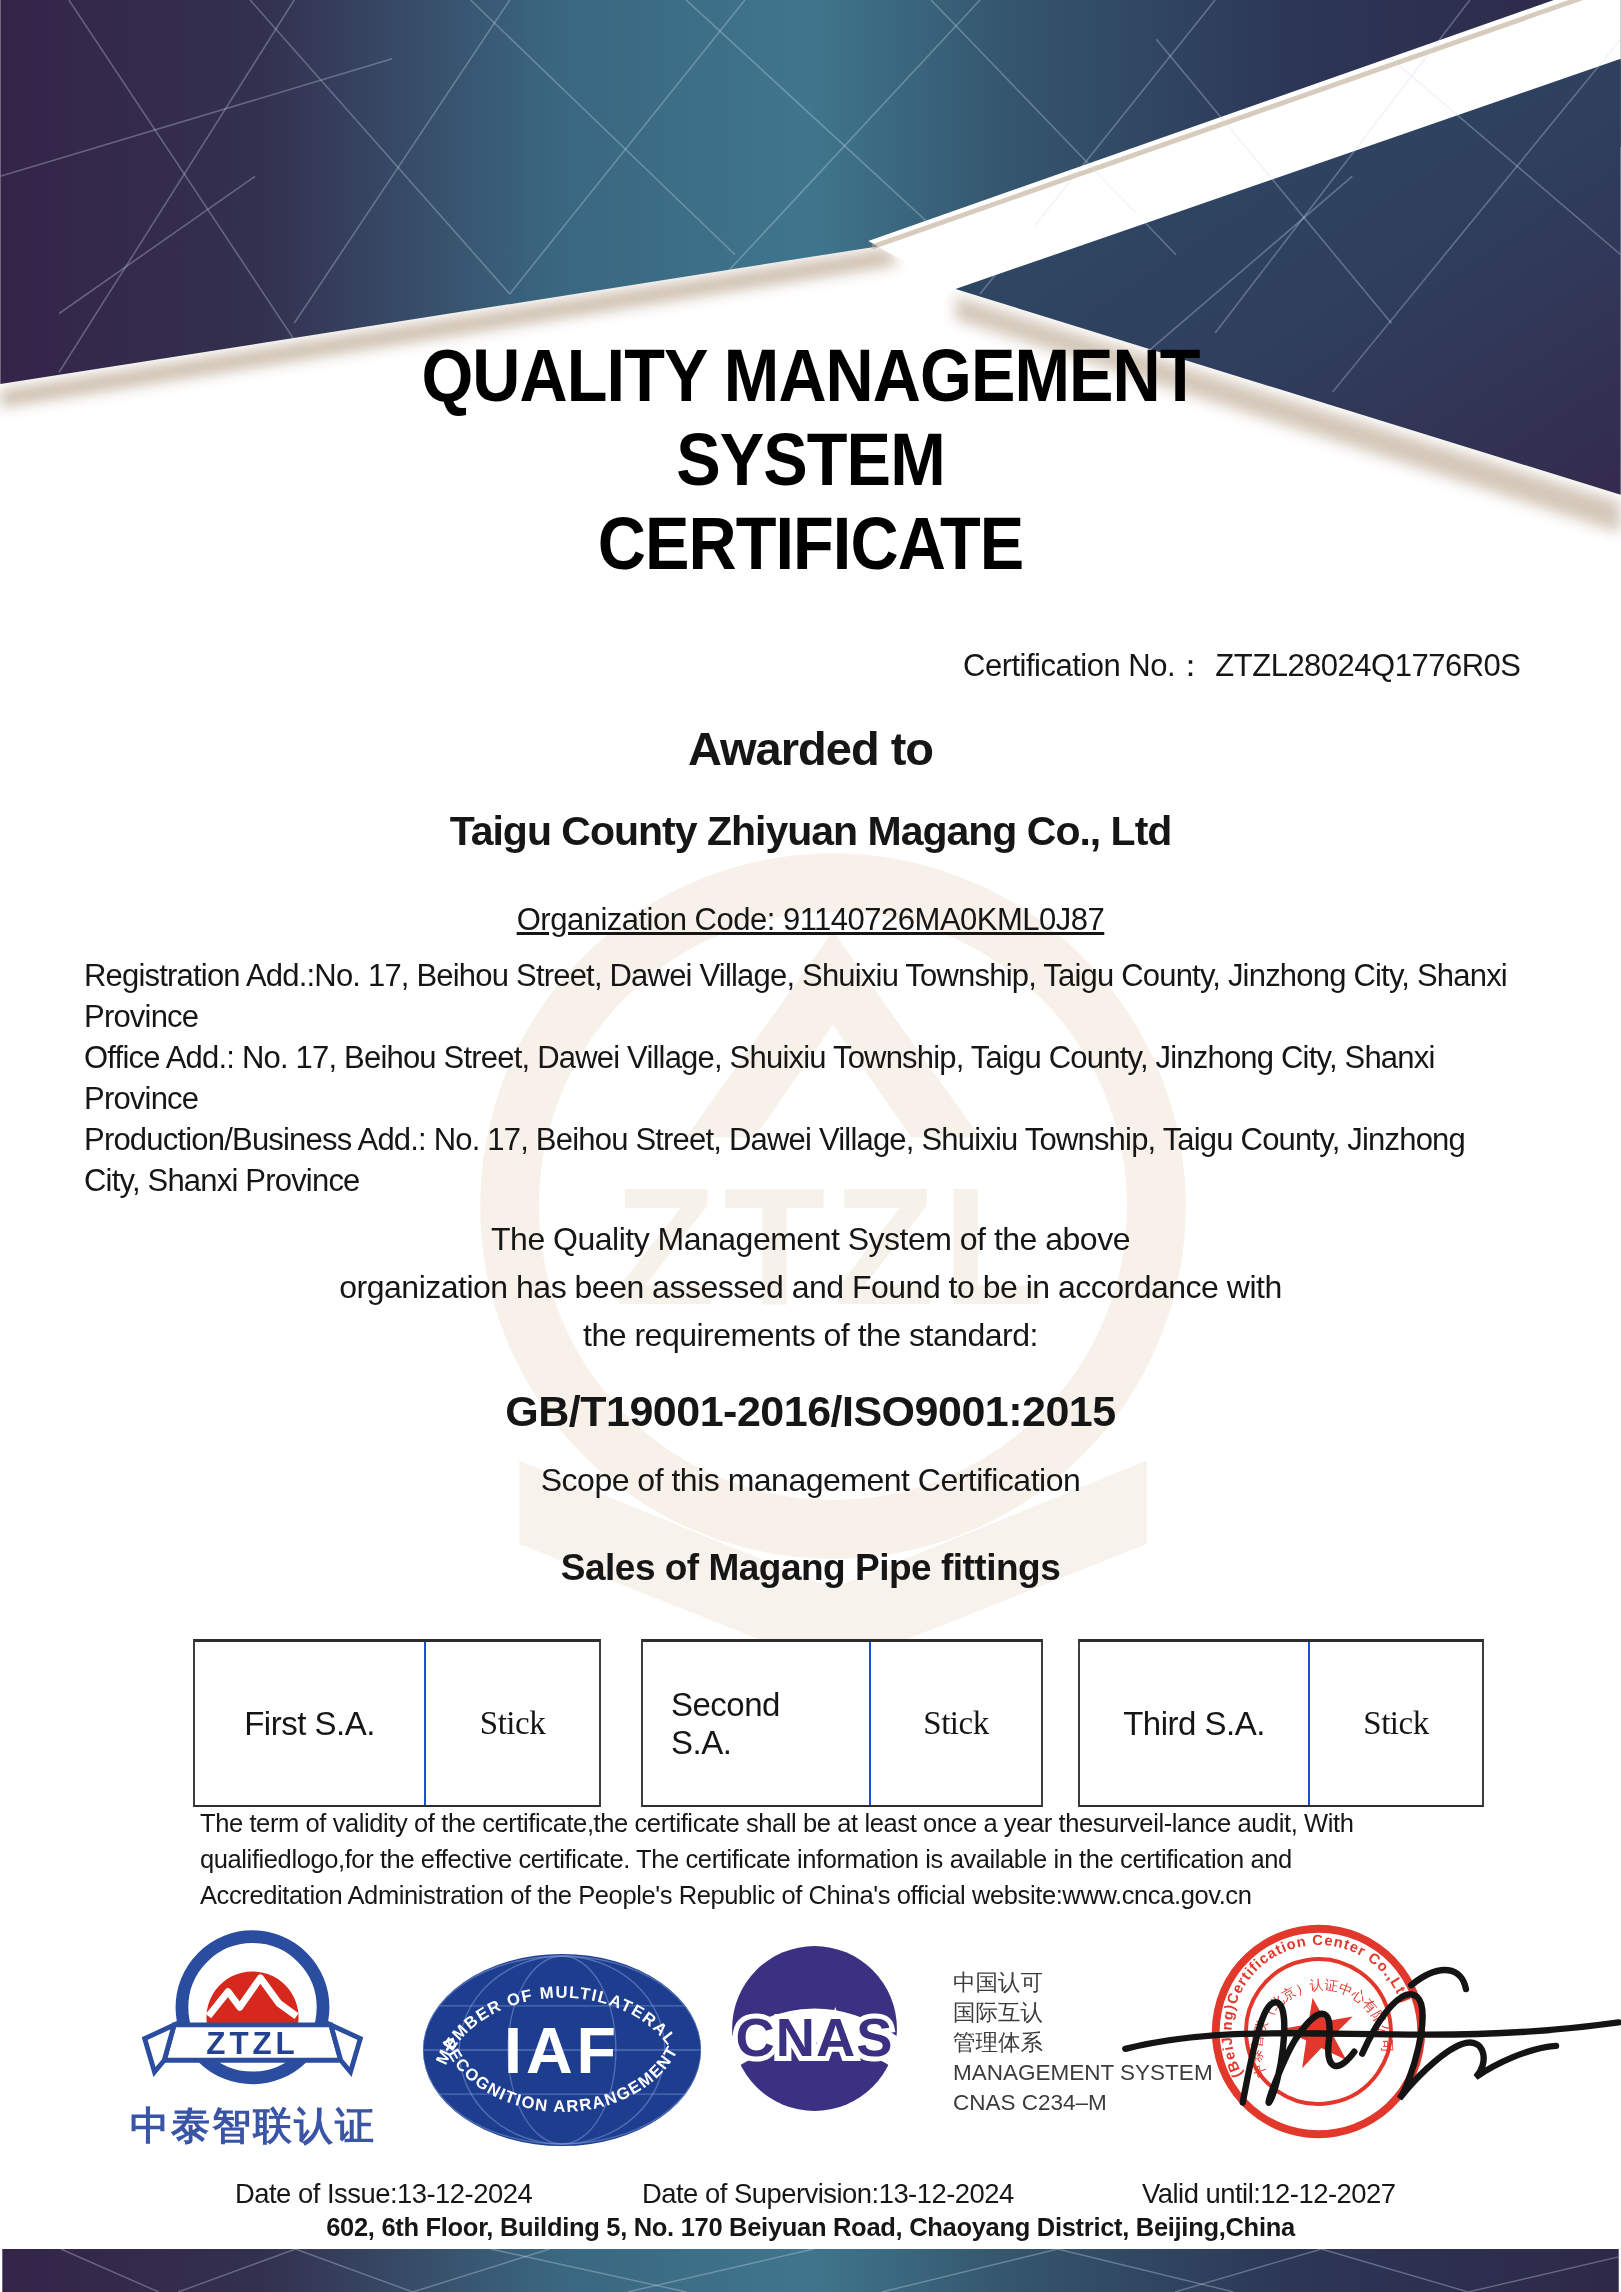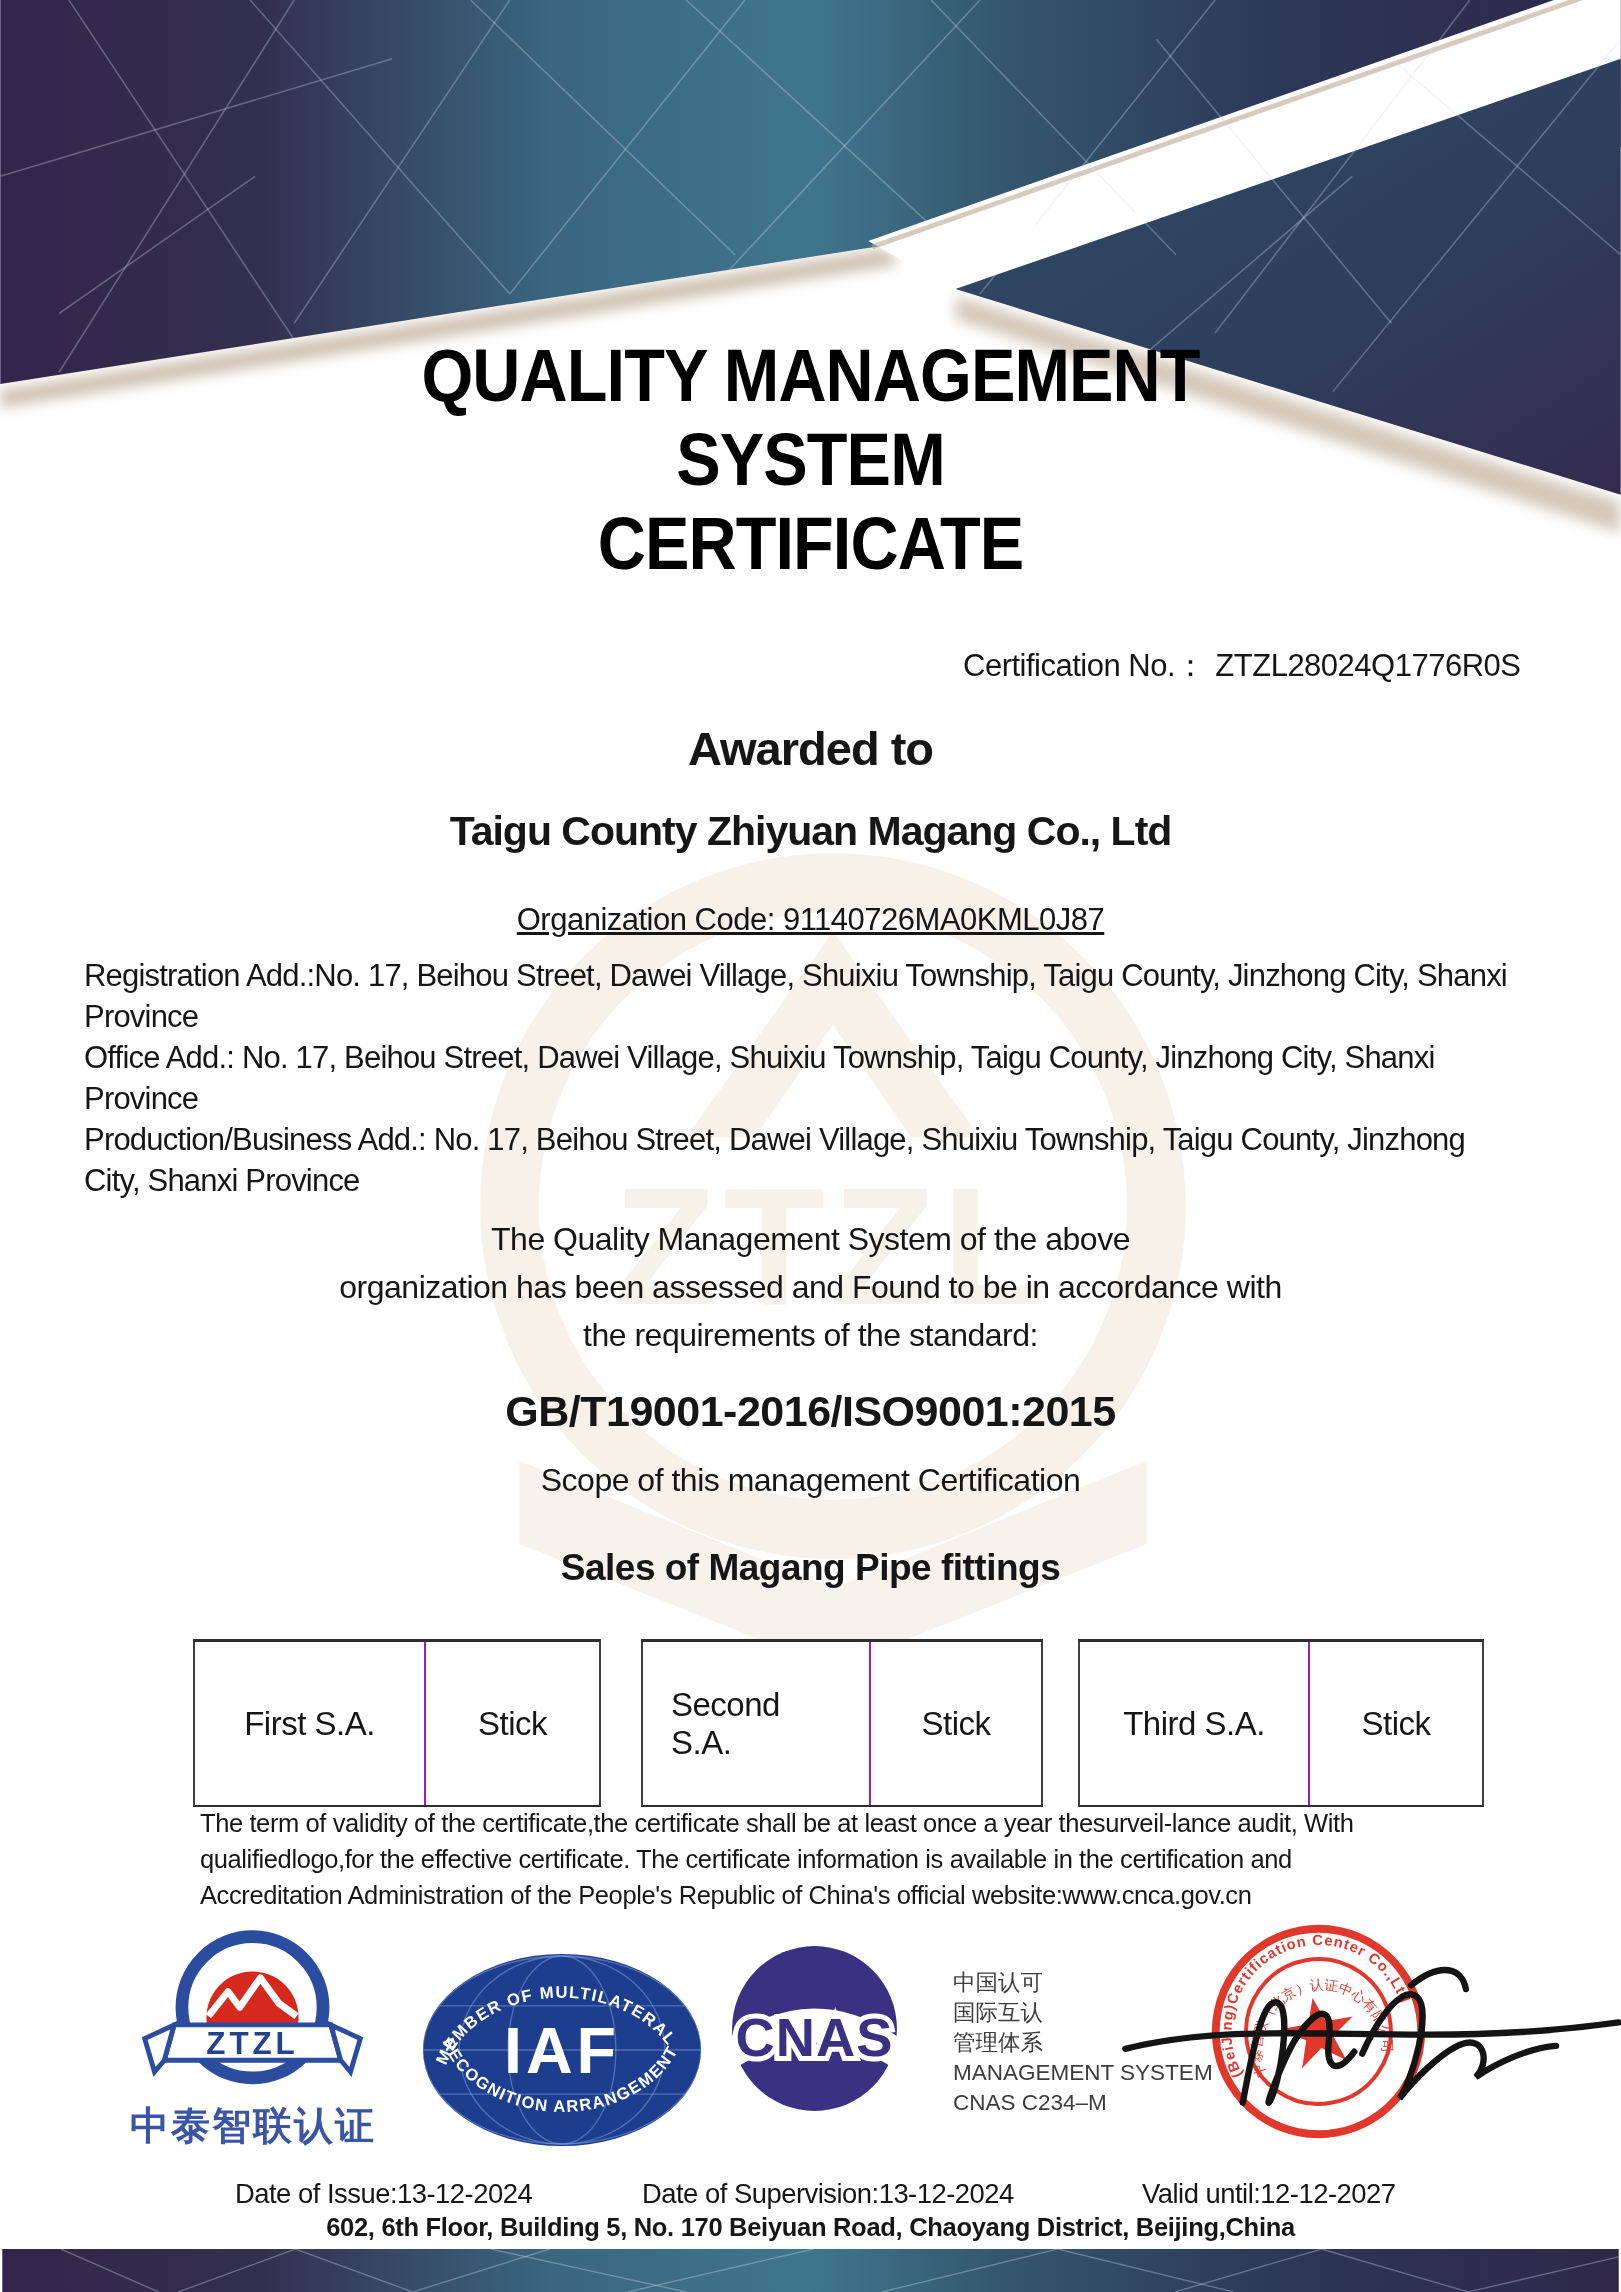--- a/index.html
+++ b/index.html
@@ -22,21 +22,21 @@
   .addresses{top:955px;left:84px;width:1470px;font-size:31px;line-height:41px;letter-spacing:-0.8px;}
   .statement{top:1215px;font-size:32px;line-height:48px;letter-spacing:-0.5px;}
   .standard{top:1387px;font-size:43px;font-weight:bold;letter-spacing:-0.5px;}
   .scopehead{top:1462px;font-size:32px;letter-spacing:-0.5px;}
   .scopeval{top:1547px;font-size:37px;font-weight:bold;letter-spacing:-0.5px;}
   
   .audit{top:1639px;height:169px;display:block;}
   .atable{position:absolute;top:0;height:163px;display:flex;
           border:2px solid #3e3e3e;border-top:3.9px solid #2e2e2e;border-bottom:2.9px solid #2e2e2e;background:#fff;}
   .atable .cell{flex:1;display:flex;align-items:center;justify-content:center;font-size:33px;letter-spacing:-0.5px;margin-left:28px;}
-  .atable .cell + .cell{border-left:2px solid #a21caf;}
+  .atable .cell + .cell{border-left:2px solid #1d4ed8;font-family:Liberation Serif, serif;}
   .t1{left:193px;width:404px;} .t2{left:641px;width:398px;} .t3{left:1078px;width:402px;}
   .validity{top:1805px;left:200px;width:1284px;font-size:25.5px;line-height:36px;letter-spacing:-0.4px;}
   
   #ztzl{position:absolute;left:130px;top:1923px;}
   .ztzl-cap{top:2099px;left:111px;width:284px;text-align:center;font-size:39px;font-weight:bold;color:#3a55a5;letter-spacing:2px;}
   #iaf{position:absolute;left:420px;top:1952px;}
   #cnas{position:absolute;left:714px;top:1943px;}
   .cnas-info{top:1968px;left:953px;font-size:22.5px;line-height:30px;color:#3c3c3c;letter-spacing:0;}
   #stamp{position:absolute;left:1206px;top:1919px;}
   #sig{position:absolute;left:1117px;top:1946px;}

